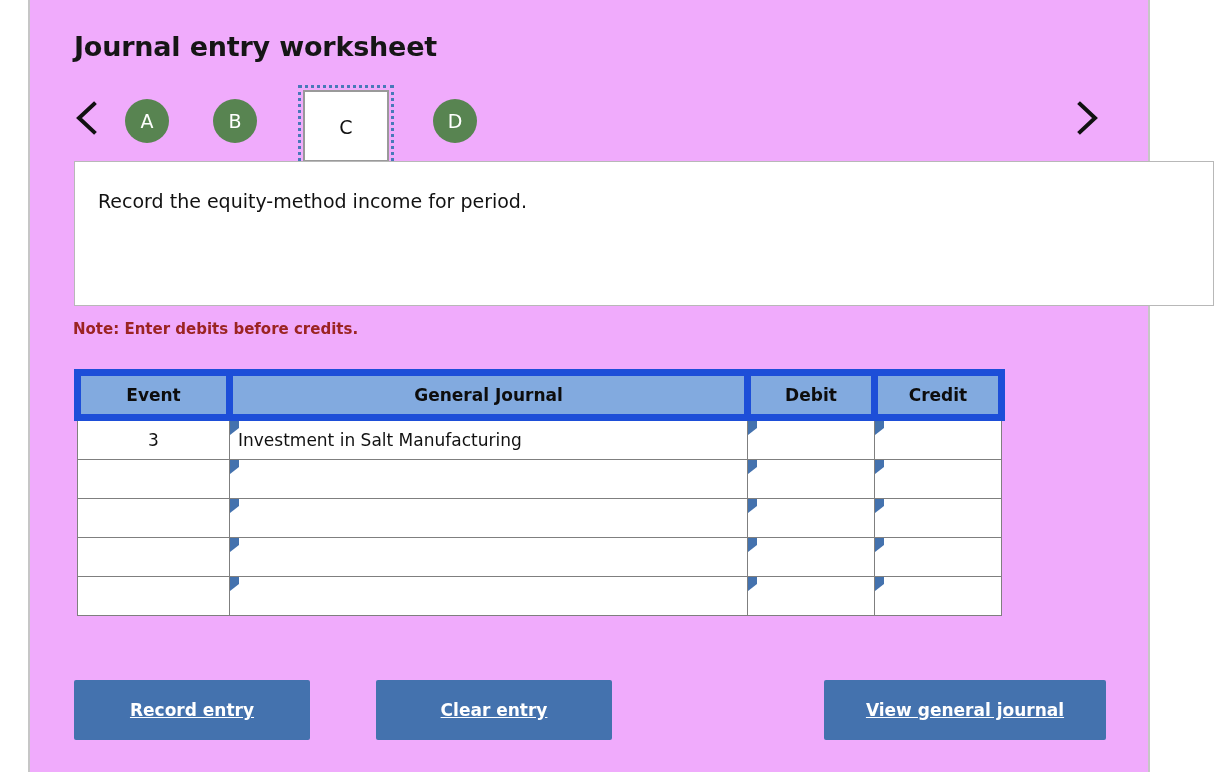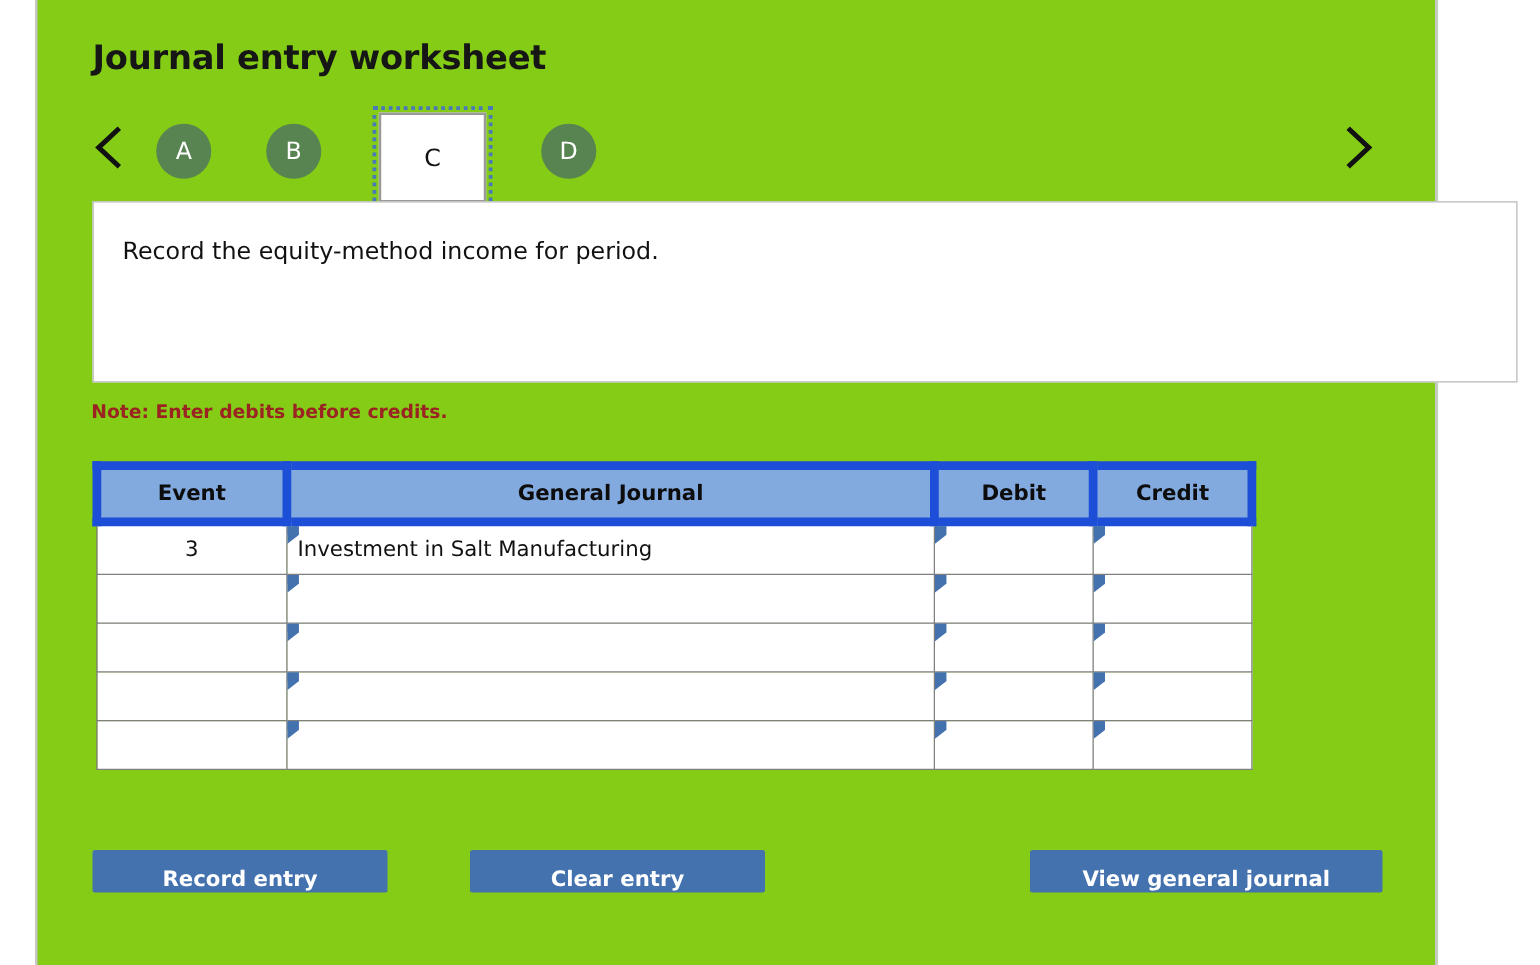--- a/index.html
+++ b/index.html
@@ -14,21 +14,21 @@
     overflow: hidden;
   }
 
   
   #page-frame {
     position: absolute;
     left: 28px;
     top: 0;
     width: 1122px;
     height: 772px;
-    background: #84cc16;
+    background: #f0abfc;
     border-left: 2px solid #c6c6c6;
     border-right: 2px solid #c6c6c6;
     box-sizing: border-box;
   }
 
   
   #worksheet-title {
     position: absolute;
     left: 44px;
     top: 31px;
@@ -183,32 +183,33 @@
     height: 0;
     border-top: 7px solid #4472ae;
     border-bottom: 7px solid transparent;
     border-left: 9px solid #4472ae;
     border-right: 0 solid transparent;
   }
 
   
   .action-btn {
     position: absolute;
-    height: 34px;
+    height: 60px;
     background: #4472ae;
     color: #ffffff;
     font-size: 17px;
     font-weight: bold;
     line-height: 48px;
     border: none;
     border-radius: 2px;
     cursor: pointer;
     font-family: inherit;
     padding: 0;
     box-sizing: border-box;
+    text-decoration: underline;
   }
   #btn-record { left: 44px;  top: 680px; width: 236px; }
   #btn-clear  { left: 346px; top: 680px; width: 236px; }
   #btn-view   { left: 794px; top: 680px; width: 282px; }
 </style>
 </head>
 <body>
 
 <div id="page-frame">
 

